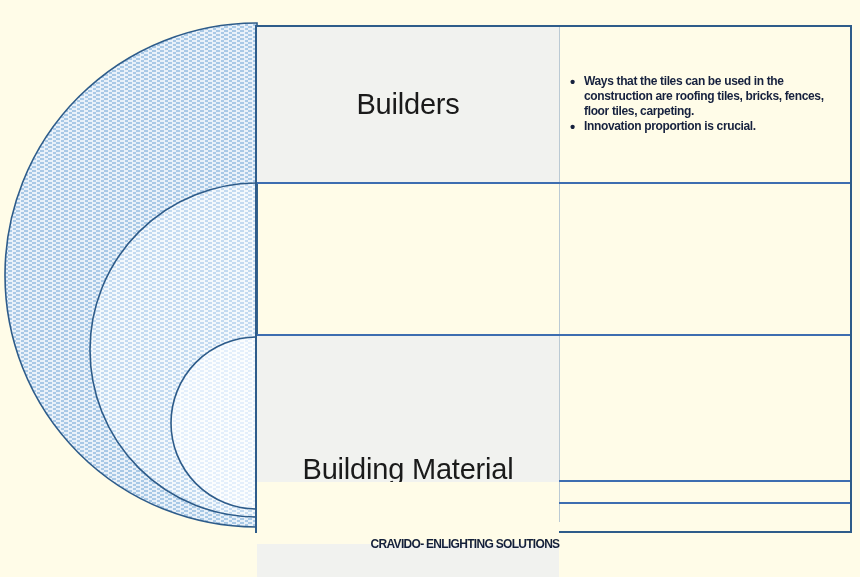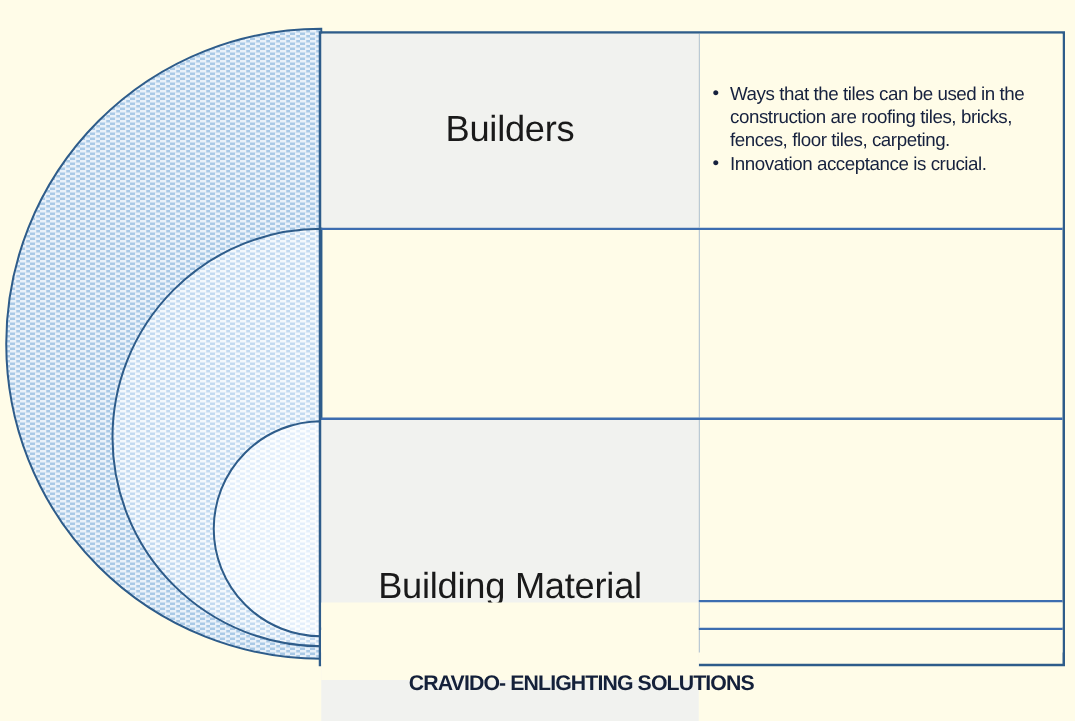--- a/index.html
+++ b/index.html
@@ -95,24 +95,24 @@
 
   ul.bullets {
     margin: 0;
     padding: 0;
     list-style: none;
   }
   ul.bullets li {
     position: relative;
     padding-left: 15px;
     margin: 0 0 1px 0;
-    font-size: 15px;
+    font-size: 12px;
     line-height: 1.22;
     color: #16213E;
-    font-weight: 400;
+    font-weight: 700;
     letter-spacing: -0.35px;
   }
   ul.bullets li::before {
     content: "\2022";
     position: absolute;
     left: 1px;
     top: -1px;
     font-size: 15px;
     color: #16213E;
   }
@@ -130,21 +130,21 @@
     background: rgba(61,109,176,0.35);
   }
 
   
   .footer {
     position: absolute;
     left: 255px;
     top: 537px;
     width: 420px;
     text-align: center;
-    font-size: 17px;
+    font-size: 12px;
     letter-spacing: -0.7px;
     color: #14203A;
     font-weight: 600;
     font-family: "Liberation Sans", sans-serif;
   }
 </style>
 </head>
 <body>
 
 <div id="stage">
@@ -175,21 +175,21 @@
     <path d="M 257,337 A 86,86 0 0 0 257,509 Z" fill="url(#brickInner)" stroke="#2E5C8A" stroke-width="1.6"></path>
   </svg>
 
   <div class="diagram">
 
     <div class="row row-builders">
       <div class="cell-title">Builders</div>
       <div class="cell-body">
         <ul class="bullets">
           <li>Ways that the tiles can be used in the construction are roofing tiles, bricks, fences, floor tiles, carpeting.</li>
-          <li>Innovation acceptance is crucial.</li>
+          <li>Innovation proportion is crucial.</li>
         </ul>
       </div>
       <div class="colsep"></div>
     </div>
 
     <div class="row row-contractors">
       <div class="colsep"></div>
     </div>
 
     <div class="row row-manufacturers">

